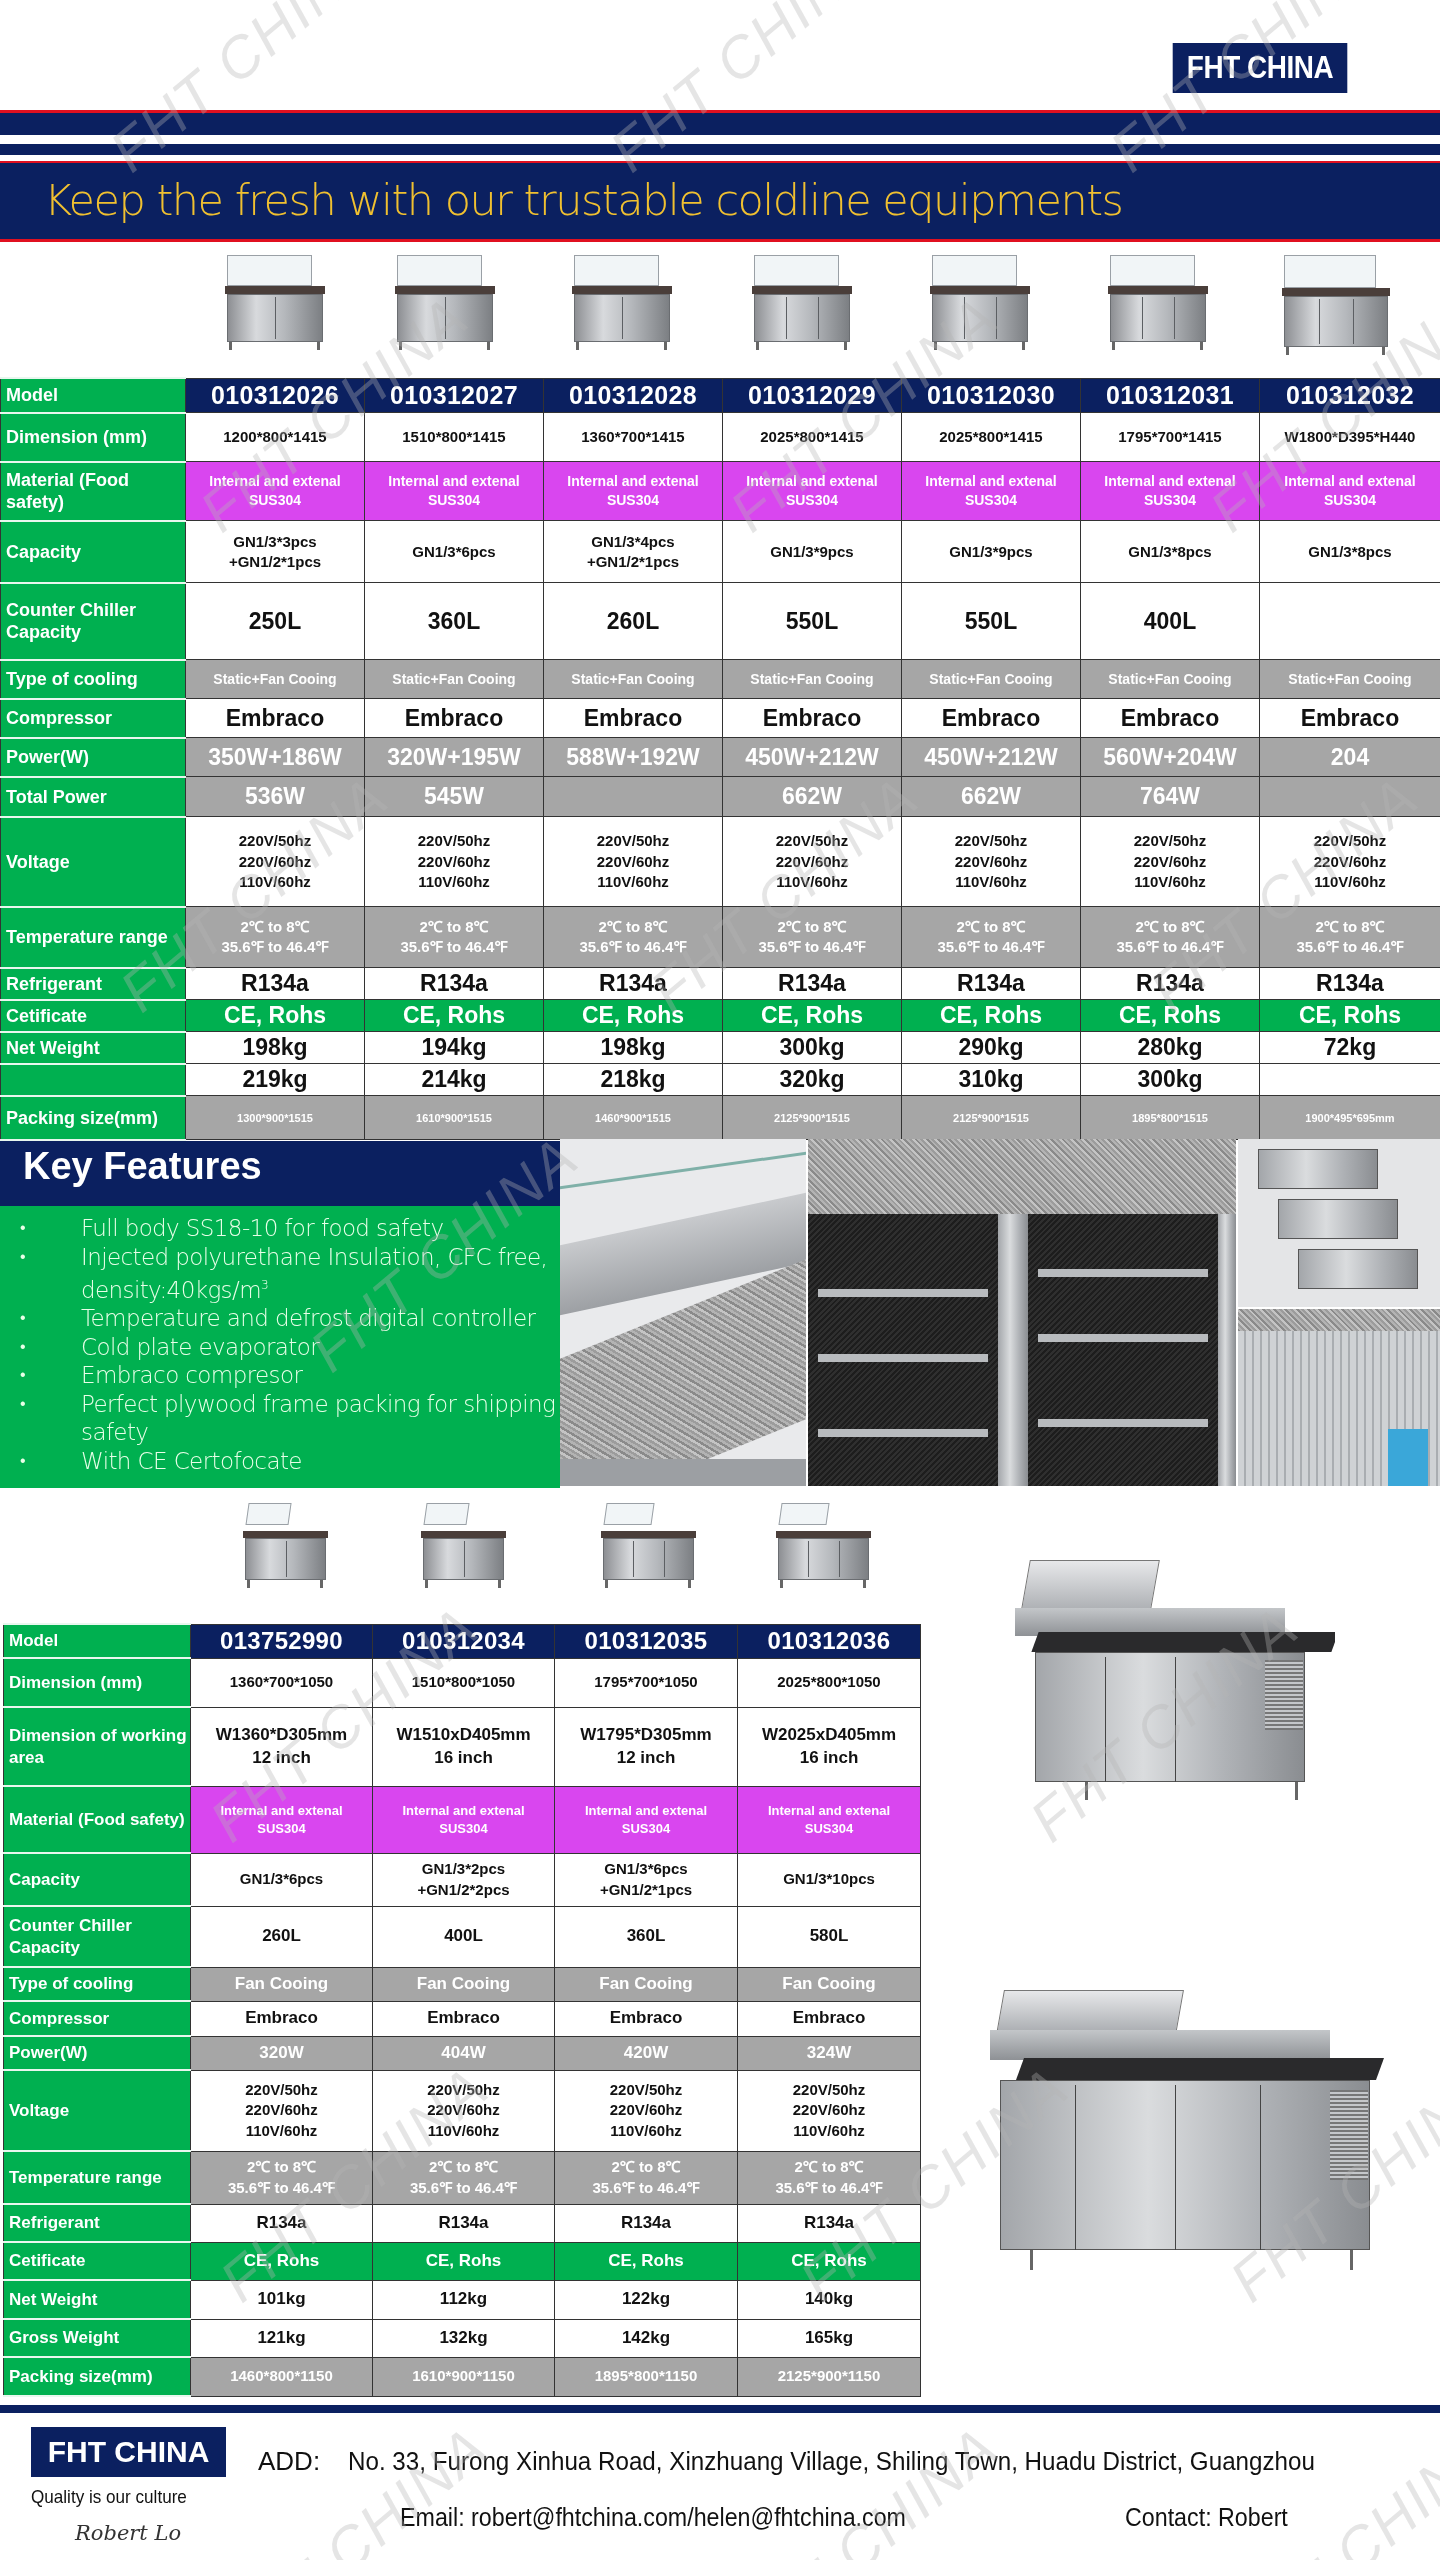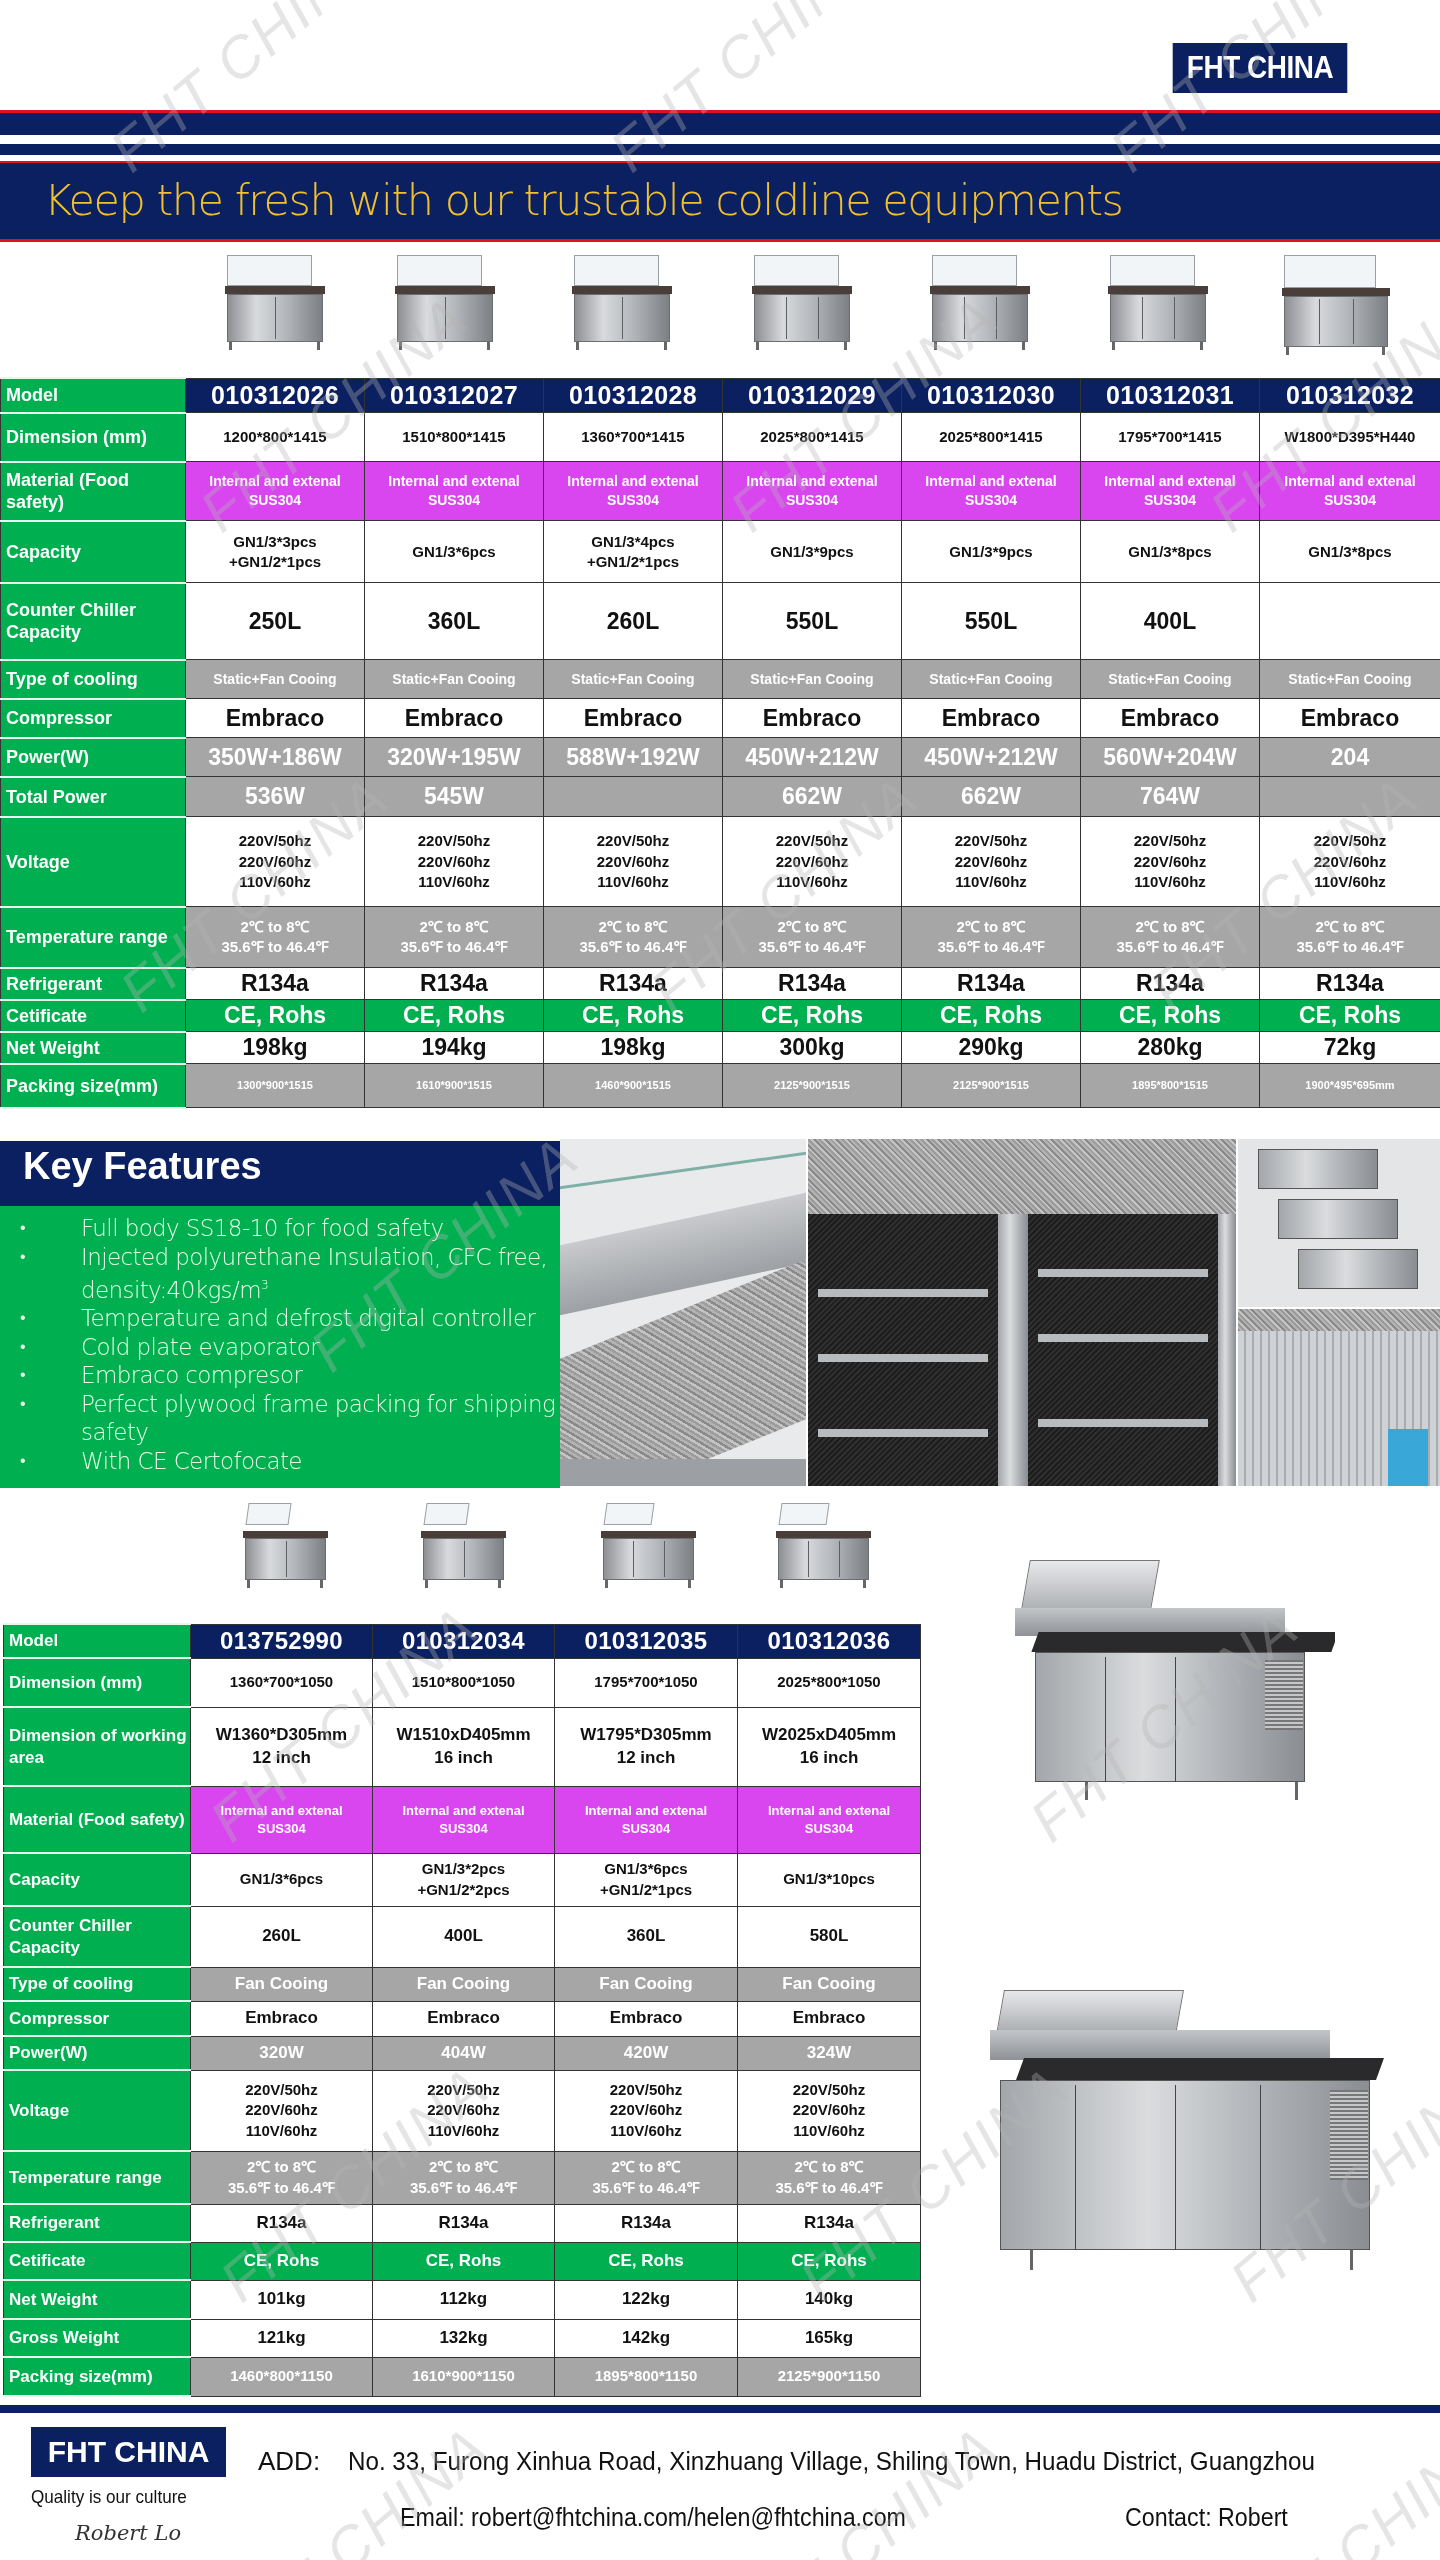--- a/index.html
+++ b/index.html
@@ -522,20 +522,44 @@
           <div>300kg</div>
         </td>
         <td class="white big">
           <div>290kg</div>
         </td>
         <td class="white big">
           <div>280kg</div>
         </td>
         <td class="white big">
           <div>72kg</div>
+        </td>
+      </tr>
+      <tr style="height: 30px;">
+        <td class="lbl"></td>
+        <td class="white big">
+          <div>219kg</div>
+        </td>
+        <td class="white big">
+          <div>214kg</div>
+        </td>
+        <td class="white big">
+          <div>218kg</div>
+        </td>
+        <td class="white big">
+          <div>320kg</div>
+        </td>
+        <td class="white big">
+          <div>310kg</div>
+        </td>
+        <td class="white big">
+          <div>300kg</div>
+        </td>
+        <td class="white big">
+          <div></div>
         </td>
       </tr>
       <tr style="height: 44px;">
         <td class="lbl">Packing size(mm)</td>
         <td class="gray pack">
           <div>1300*900*1515</div>
         </td>
         <td class="gray pack">
           <div>1610*900*1515</div>
         </td>

